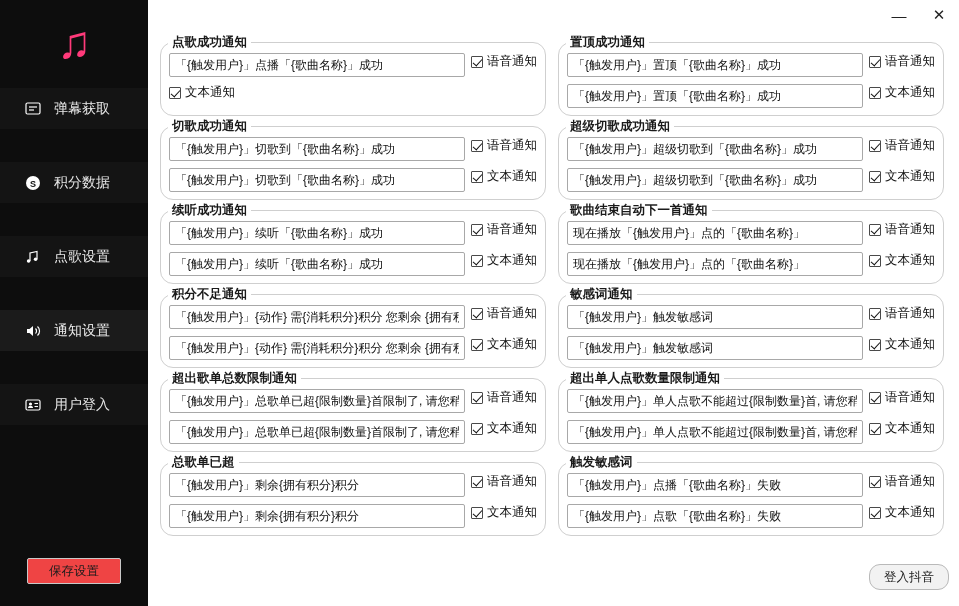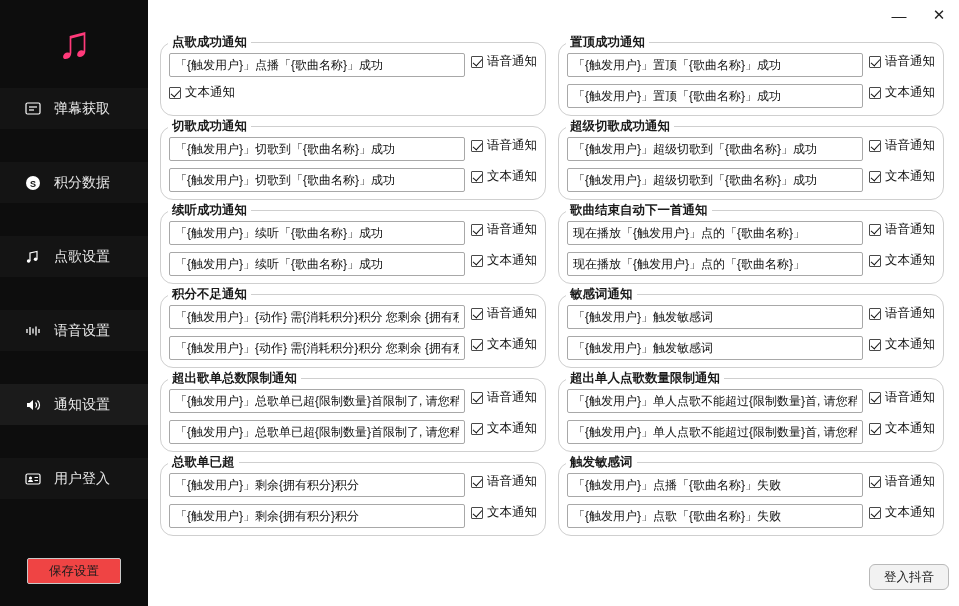--- a/index.html
+++ b/index.html
@@ -133,21 +133,21 @@
     border: solid #111; border-width: 0 1.6px 1.6px 0;
     transform: rotate(42deg);
   }
 
   .login-wrap {
     position: absolute; right: 0px; bottom: 8px;
   }
   .login-btn {
     width: 80px; height: 26px;
     background:#f2f2f2; color:#1c1c1c;
-    border: 1px solid #b9b9b9; border-radius: 6px;
+    border: 1px solid #b9b9b9; border-radius: 11px;
     font-size: 12.5px; line-height: 24px; text-align:center; cursor:pointer;
   }
 </style>
 </head>
 <body>
 
 <div id="app">
 
   <div class="sidebar">
     <div class="logo-box">
@@ -181,32 +181,20 @@
         <span class="nav-ico">
           <svg width="16" height="16" viewBox="0 0 16 16">
               <path d="M5 12V4l7-1.5V10" fill="none" stroke="#fff" stroke-width="1.2"></path>
               <circle cx="3.6" cy="12" r="1.8" fill="#fff"></circle>
               <circle cx="10.6" cy="10.3" r="1.8" fill="#fff"></circle>
             </svg>
         </span>
         <span>点歌设置</span>
       </div>
 
-      <div class="nav-item">
-        <span class="nav-ico">
-          <svg width="16" height="16" viewBox="0 0 16 16">
-              <line x1="2" y1="6" x2="2" y2="10" stroke="#fff" stroke-width="1.3"></line>
-              <line x1="5" y1="4" x2="5" y2="12" stroke="#fff" stroke-width="1.3"></line>
-              <line x1="8" y1="5.5" x2="8" y2="10.5" stroke="#fff" stroke-width="1.3"></line>
-              <line x1="11" y1="3.5" x2="11" y2="12.5" stroke="#fff" stroke-width="1.3"></line>
-              <line x1="14" y1="6" x2="14" y2="10" stroke="#fff" stroke-width="1.3"></line>
-            </svg>
-        </span>
-        <span>语音设置</span>
-      </div>
 
       <div class="nav-item active">
         <span class="nav-ico">
           <svg width="16" height="16" viewBox="0 0 16 16">
               <path d="M2 6v4h2.5L8 13V3L4.5 6H2z" fill="#fff"></path>
               <path d="M10.5 5.5a3.5 3.5 0 0 1 0 5" fill="none" stroke="#fff" stroke-width="1.2"></path>
               <path d="M12.5 3.5a6 6 0 0 1 0 9" fill="none" stroke="#fff" stroke-width="1.2"></path>
             </svg>
         </span>
         <span>通知设置</span>

